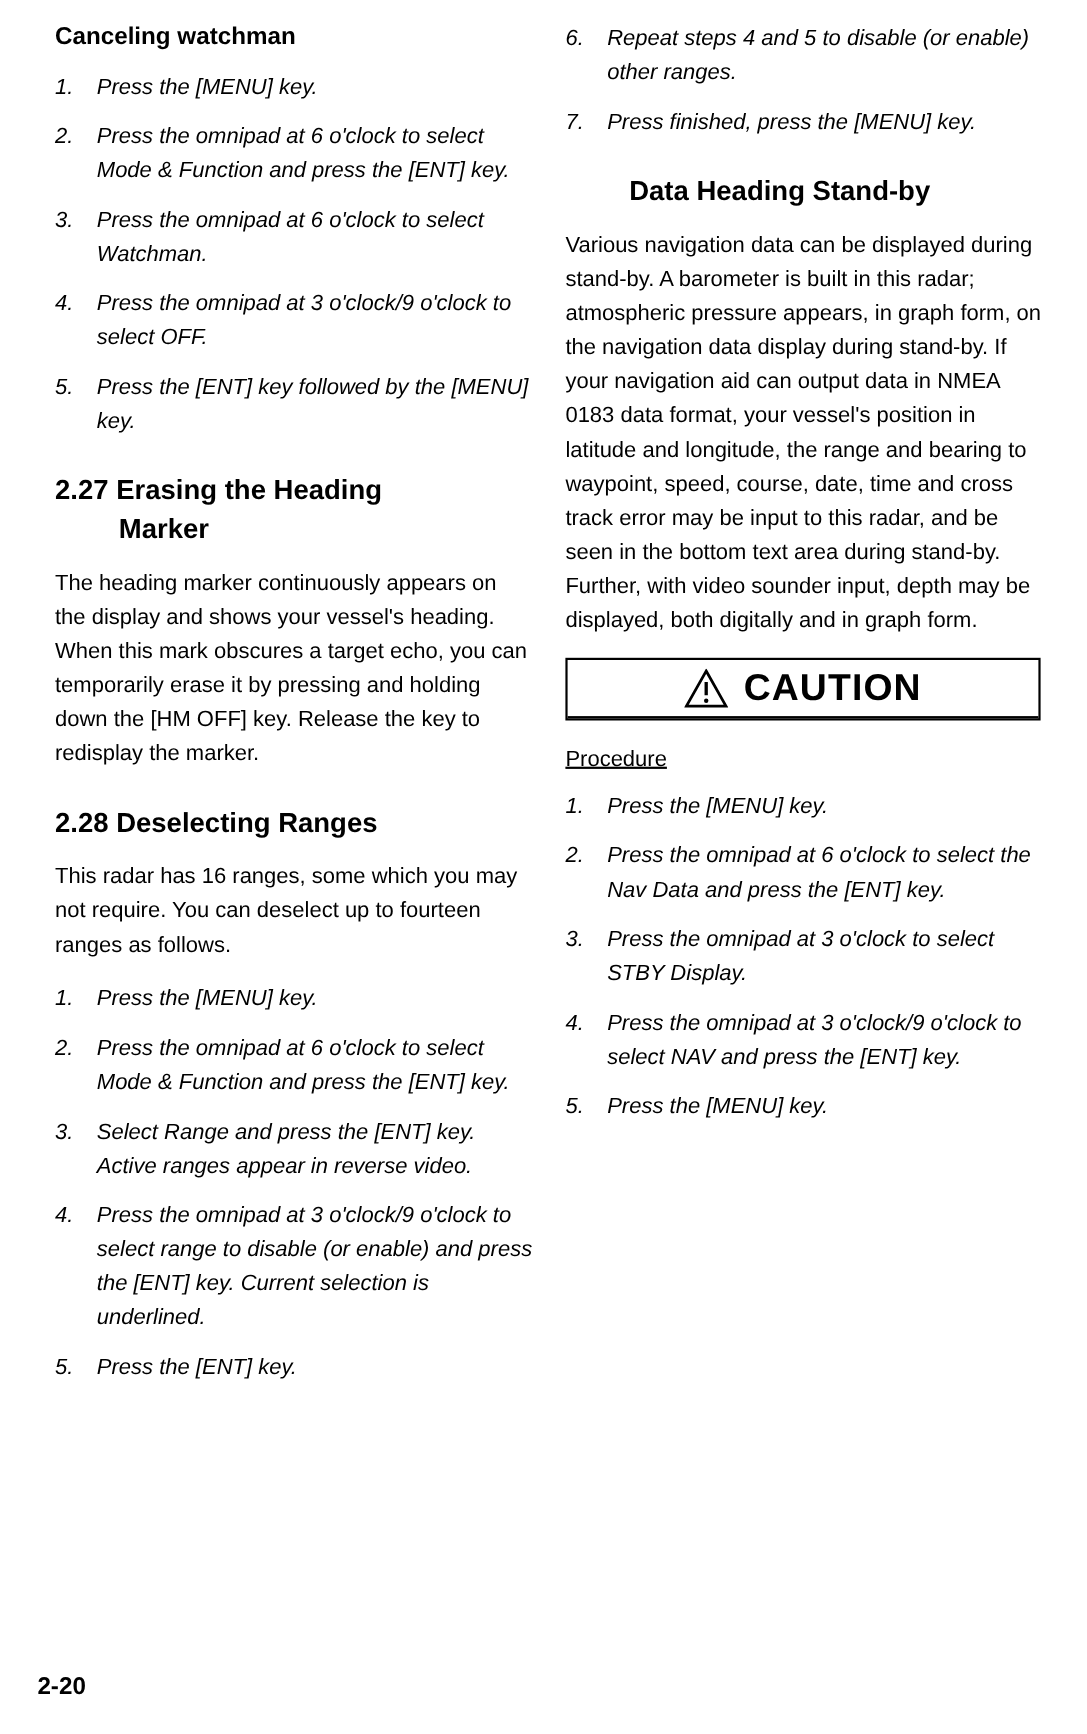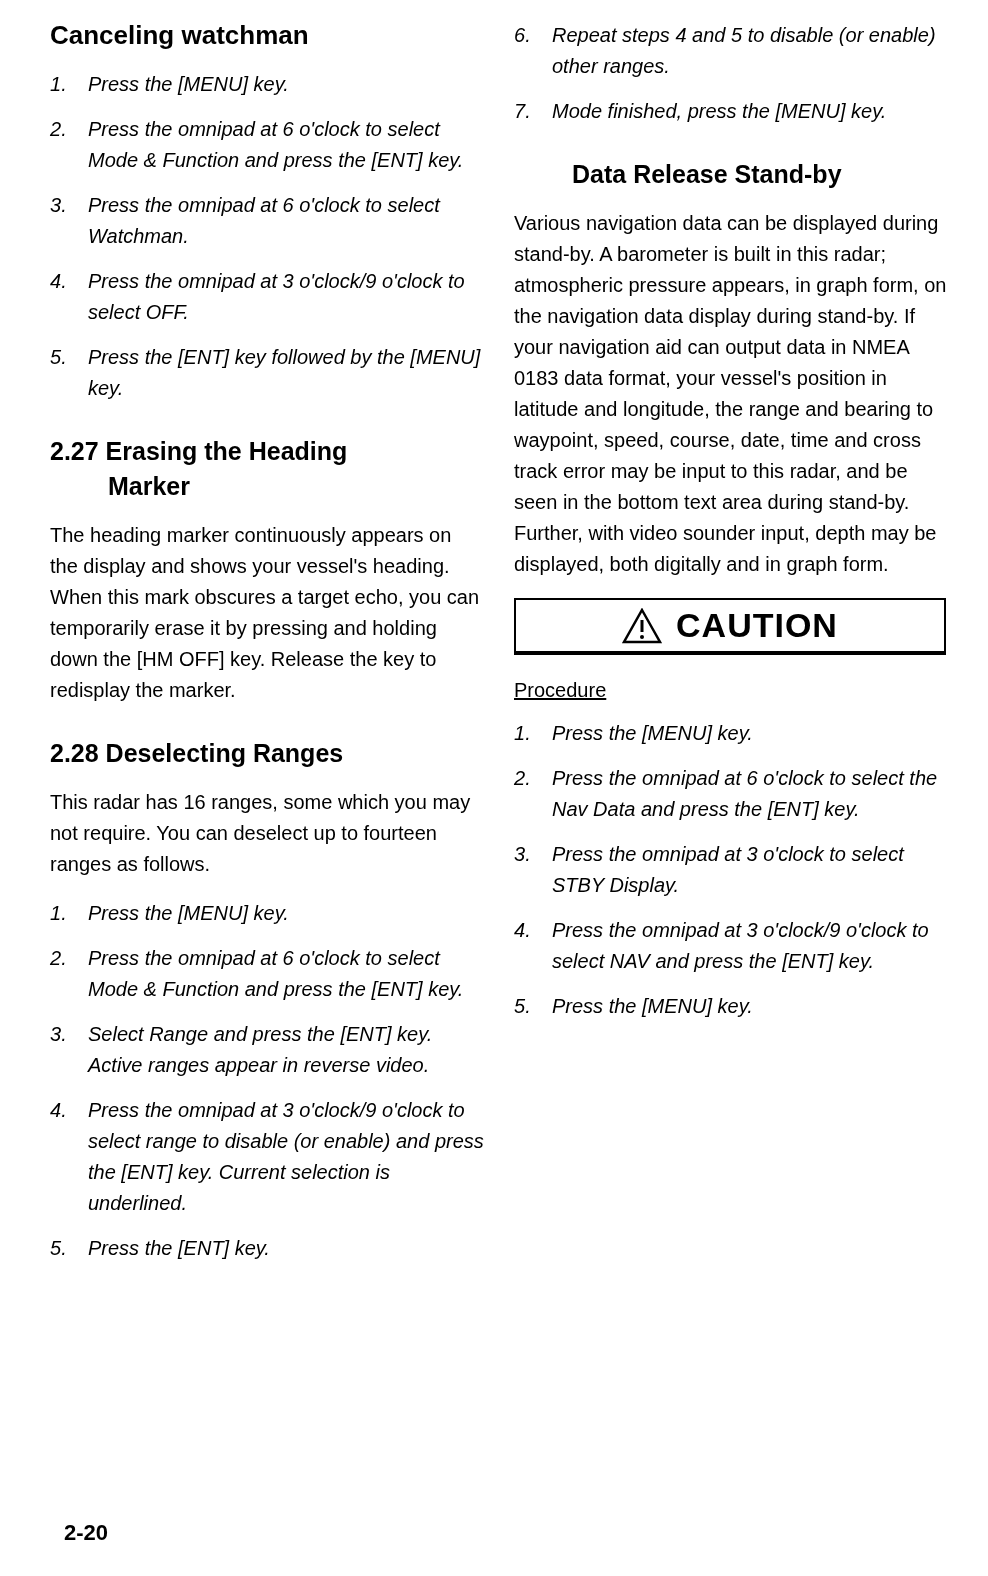--- a/index.html
+++ b/index.html
@@ -14,21 +14,21 @@
     }
     .columns {
       display: flex;
       gap: 30px;
     }
     .col {
       width: 50%;
     }
     .h-sub {
       font-weight: bold;
-      font-size: 26px;
+      font-size: 22px;
       margin-bottom: 18px;
     }
     .h-section {
       font-weight: bold;
       font-size: 25px;
       line-height: 1.4;
       margin-top: 30px;
       margin-bottom: 16px;
     }
     .h-section .indent-line { display: block; padding-left: 58px; }
@@ -83,21 +83,21 @@
     }
     .underline-head {
       font-weight: normal;
       font-size: 20px;
       text-decoration: underline;
       margin-bottom: 16px;
     }
     .page-num {
       position: absolute;
       bottom: 30px;
-      left: 64px;
+      left: 34px;
       font-weight: bold;
       font-size: 22px;
     }
   </style>
 </head>
 <body>
 
 <div class="columns">
   <div class="col">
     <div class="h-sub">Canceling watchman</div>
@@ -122,25 +122,25 @@
       <li>Press the omnipad at 6 o'clock to select Mode &amp; Function and press the [ENT] key.</li>
       <li>Select Range and press the [ENT] key. Active ranges appear in reverse video.</li>
       <li>Press the omnipad at 3 o'clock/9 o'clock to select range to disable (or enable) and press the [ENT] key. Current selection is underlined.</li>
       <li>Press the [ENT] key.</li>
     </ol>
   </div>
 
   <div class="col">
     <ol style="counter-reset: item 5;">
       <li>Repeat steps 4 and 5 to disable (or enable) other ranges.</li>
-      <li>Mode finished, press the [MENU] key.</li>
+      <li>Press finished, press the [MENU] key.</li>
     </ol>
 
     <div class="h-section">
-      <span class="indent-line">Data Release Stand-by</span>
+      <span class="indent-line">Data Heading Stand-by</span>
     </div>
     <div class="body-text">Various navigation data can be displayed during stand-by. A barometer is built in this radar; atmospheric pressure appears, in graph form, on the navigation data display during stand-by. If your navigation aid can output data in NMEA 0183 data format, your vessel's position in latitude and longitude, the range and bearing to waypoint, speed, course, date, time and cross track error may be input to this radar, and be seen in the bottom text area during stand-by. Further, with video sounder input, depth may be displayed, both digitally and in graph form.</div>
 
     <div class="caution-box">
       <div class="caution-header">
         <svg width="40" height="36" viewBox="0 0 40 36">
           <polygon points="20,2 38,34 2,34" fill="none" stroke="#000" stroke-width="2.5"></polygon>
           <line x1="20" y1="12" x2="20" y2="24" stroke="#000" stroke-width="3"></line>
           <circle cx="20" cy="29" r="2" fill="#000"></circle>
         </svg>

